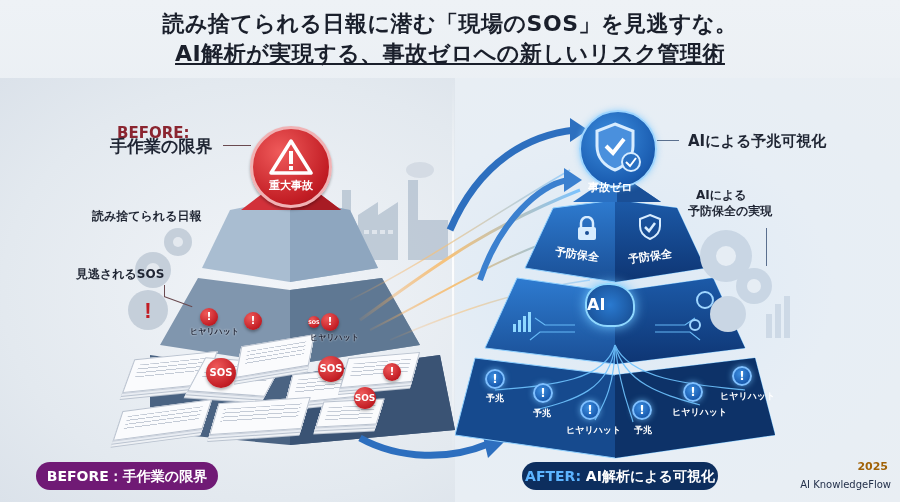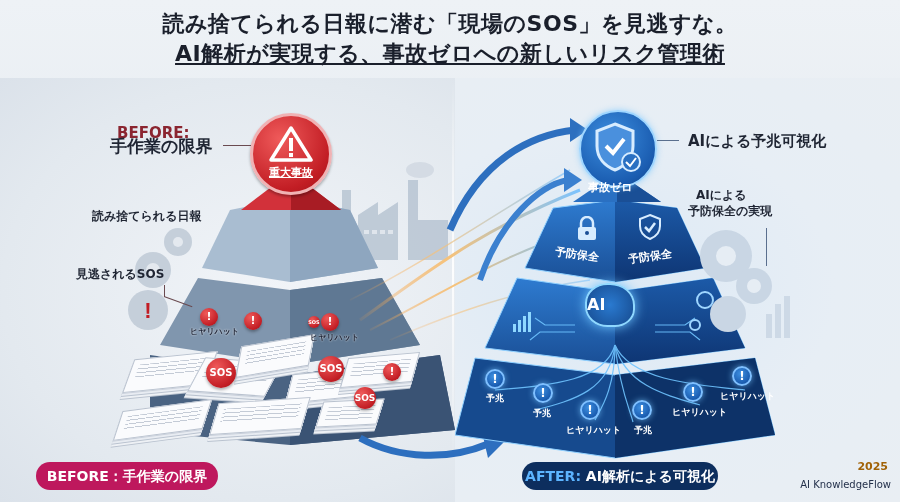--- a/index.html
+++ b/index.html
@@ -41,21 +41,21 @@
   .paper::before { content:""; position:absolute; left:6px; right:6px; top:5px; height:14px;
     background: repeating-linear-gradient(180deg, #c4cbd6 0 1px, transparent 1px 4px); }
 
   
   .bbadge { position:absolute; border-radius:50%; background: radial-gradient(circle at 40% 35%, #3d8fe0, #1a5cb0 70%, #0f3f80);
     border:2px solid #7fc0ff; color:#fff; font-weight:bold; text-align:center; box-shadow:0 0 6px rgba(120,200,255,0.7); }
   .wlbl { position:absolute; font-size:9px; font-weight:bold; color:#fff; white-space:nowrap; }
 
   
   .pill { position:absolute; border-radius:16px; font-weight:bold; font-size:14px; text-align:center; line-height:28px; white-space:nowrap; }
-  .pill-before { left:36px; top:462px; width:182px; height:28px; background:#be185d; color:#fff; }
+  .pill-before { left:36px; top:462px; width:182px; height:28px; background:#701a75; color:#fff; }
   .pill-after { left:522px; top:462px; width:196px; height:28px; background:#0d2e5e; color:#fff; }
   .pill-after .acc { color:#5cb4ff;margin-top:8px; }
 
   .year { position:absolute; right:12px; top:460px; font-size:11px; font-weight:bold; color:#a16207; }
   .brand { position:absolute; right:9px; top:479px; font-size:10px; color:#23304a;text-align:center; }
 </style>
 </head>
 <body>
 
 <div class="left-bg"></div>
@@ -107,21 +107,21 @@
 
   <polygon points="0,165 140,185 290,165 305,240 140,255 -20,240" fill="#4a6382"></polygon>
   <polygon points="140,185 290,165 305,240 140,255" fill="#3a5374"></polygon>
 </svg>
 
 <svg class="abs" style="left:231px;top:172px" width="120" height="40">
   <polygon points="60,0 110,38 10,38" fill="#d2313a"></polygon>
   <polygon points="60,0 110,38 60,38" fill="#a81c24"></polygon>
 </svg>
 
-<div class="rbadge" style="left:250px;top:113px;width:82px;height:82px;border:3px solid #f0b2b4;text-decoration:underline;">
+<div class="rbadge" style="left:250px;top:126px;width:82px;height:82px;border:3px solid #f0b2b4;">
   <svg width="44" height="36" style="margin-top:10px">
     <polygon points="22,2 42,34 2,34" fill="none" stroke="#fff" stroke-width="3.5" stroke-linejoin="round"></polygon>
     <rect x="20" y="12" width="4" height="13" fill="#fff"></rect>
       <rect x="20" y="27" width="4" height="4" fill="#fff"></rect>
   </svg>
   <div style="font-size:11px;line-height:13px">重大事故</div>
 </div>
 
 <div class="lbl before-tag" style="left:117px;top:116px">BEFORE:</div>
 <div class="lbl" style="left:110px;top:135px;font-size:17px">手作業の限界</div>

